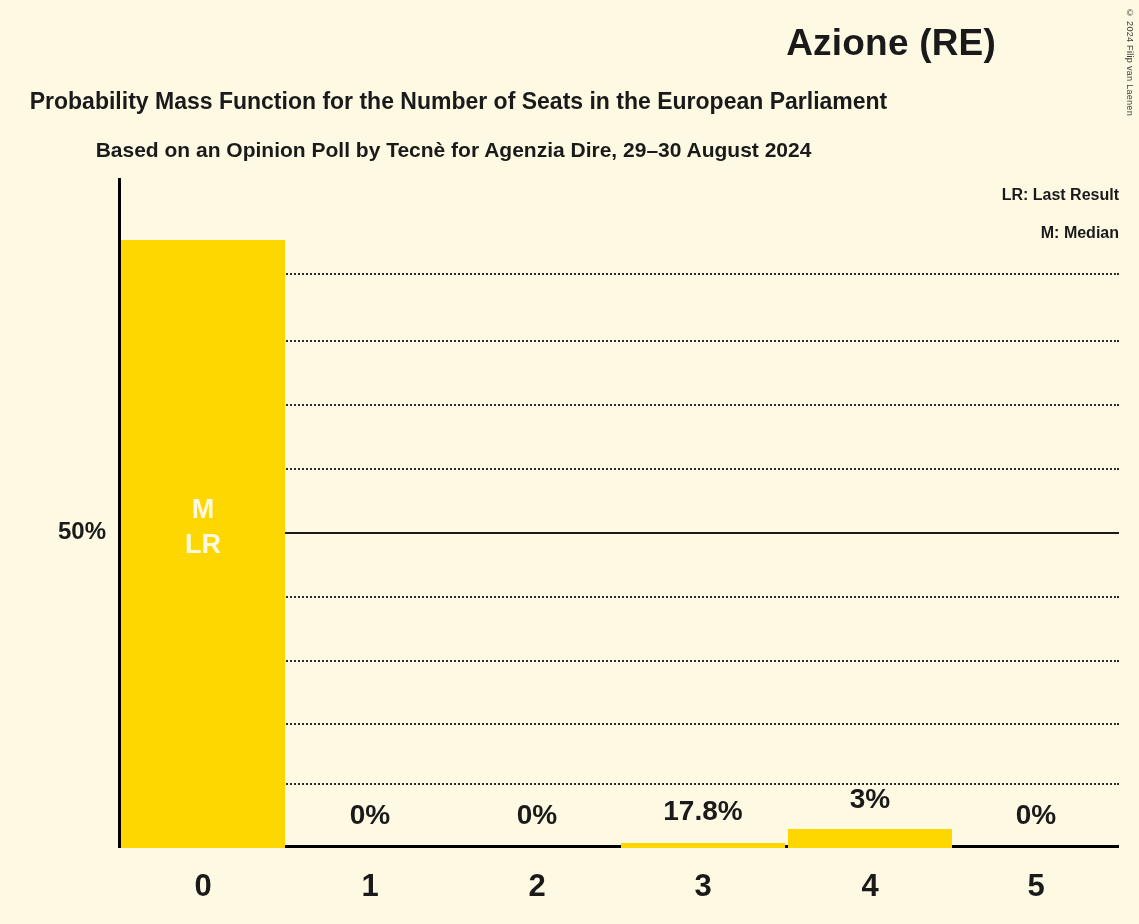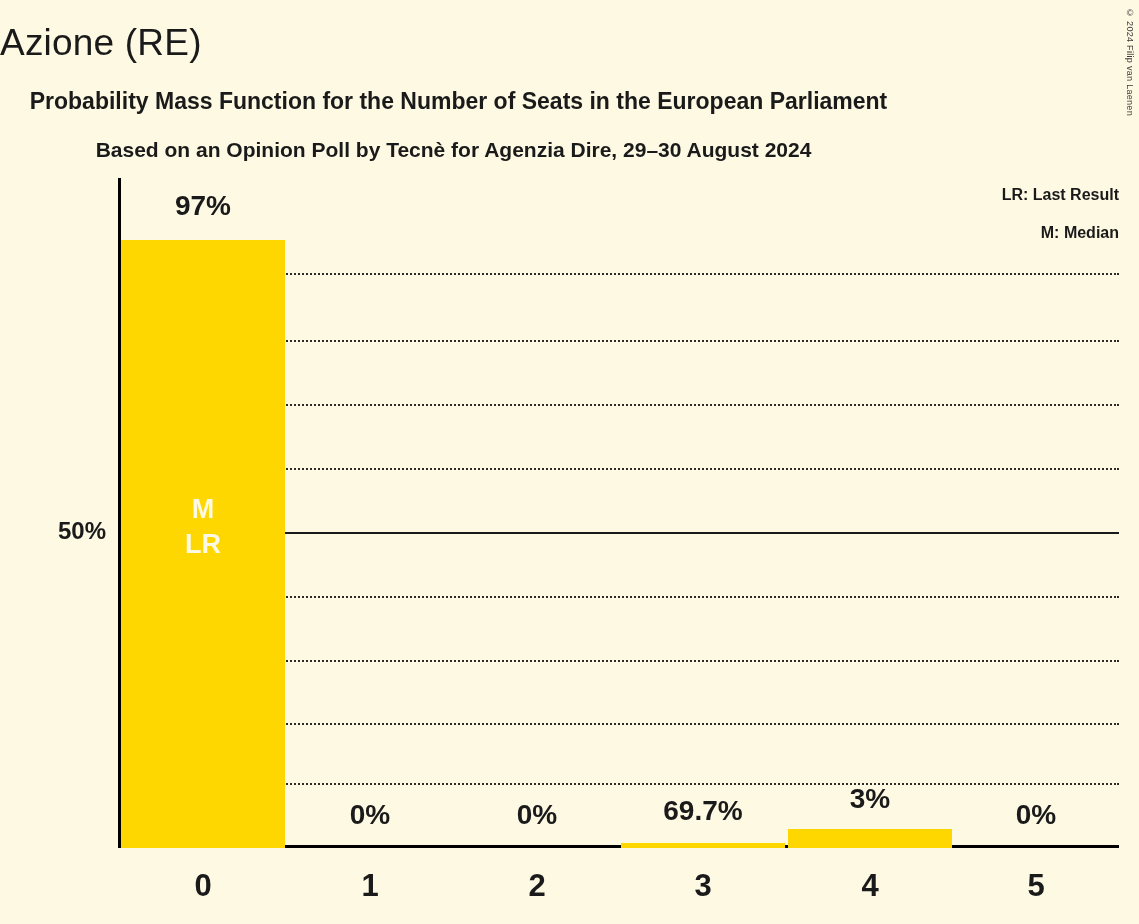--- a/index.html
+++ b/index.html
@@ -17,23 +17,23 @@
   }
   #chart-root {
     position: absolute;
     inset: 0;
   }
   .title {
     position: absolute;
     top: 22px;
     left: 0;
     width: 996px;
-    text-align: left;
+    text-align: right;
     font-size: 37px;
-    font-weight: normal;
+    font-weight: bold;
     letter-spacing: 0.2px;
   }
   .subtitle {
     position: absolute;
     top: 88px;
     left: 0;
     width: 917px;
     text-align: center;
     font-size: 23px;
     font-weight: bold;
@@ -156,24 +156,23 @@
   <div class="axis-y"></div>
   <div class="axis-x"></div>
 
   <div class="bar" style="left:121px; width:164px; height:608px; bottom:76px;"></div>
   <div class="bar" style="left:288px; width:164px; height:0px;   bottom:76px;"></div>
   <div class="bar" style="left:455px; width:164px; height:0px;   bottom:76px;"></div>
   <div class="bar" style="left:621px; width:164px; height:5px;   bottom:76px;"></div>
   <div class="bar" style="left:788px; width:164px; height:19px;  bottom:76px;"></div>
   <div class="bar" style="left:954px; width:164px; height:0px;   bottom:76px;"></div>
 
-  <div class="bar-value" style="left:121px; width:164px; top:190px;">97%</div>
   <div class="bar-value" style="left:288px; width:164px; top:799px;">0%</div>
   <div class="bar-value" style="left:455px; width:164px; top:799px;">0%</div>
-  <div class="bar-value" style="left:621px; width:164px; top:795px;">69.7%</div>
+  <div class="bar-value" style="left:621px; width:164px; top:795px;">17.8%</div>
   <div class="bar-value" style="left:788px; width:164px; top:783px;">3%</div>
   <div class="bar-value" style="left:954px; width:164px; top:799px;">0%</div>
 
   <div class="bar-marker" style="left:121px; width:164px; top:492px;">M</div>
   <div class="bar-marker" style="left:121px; width:164px; top:527px;">LR</div>
 
   <div class="xtick" style="left:121px; width:164px;">0</div>
   <div class="xtick" style="left:288px; width:164px;">1</div>
   <div class="xtick" style="left:455px; width:164px;">2</div>
   <div class="xtick" style="left:621px; width:164px;">3</div>

